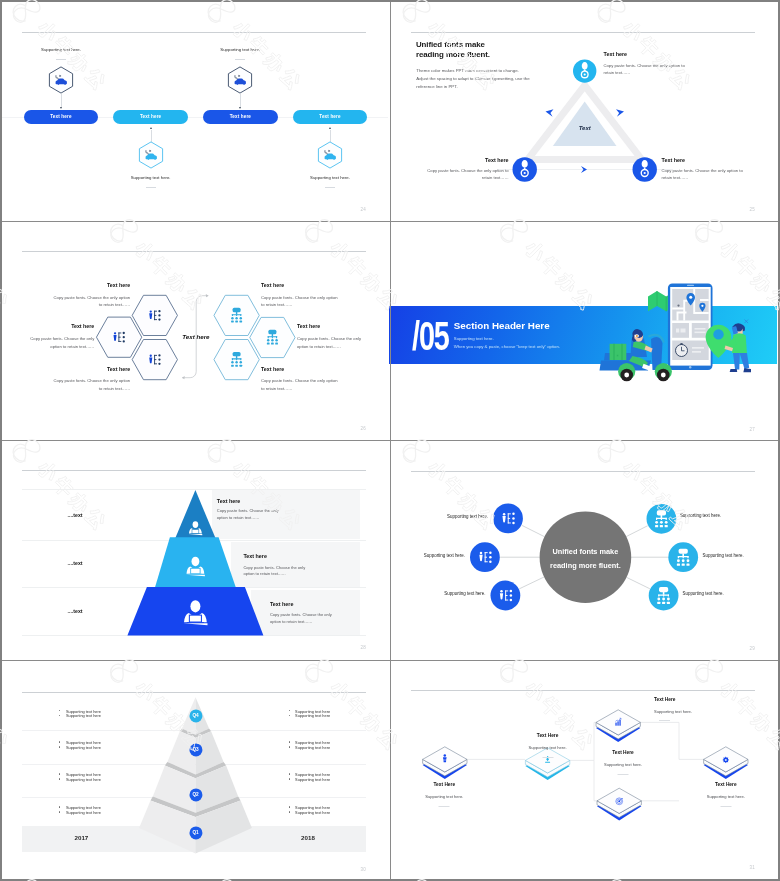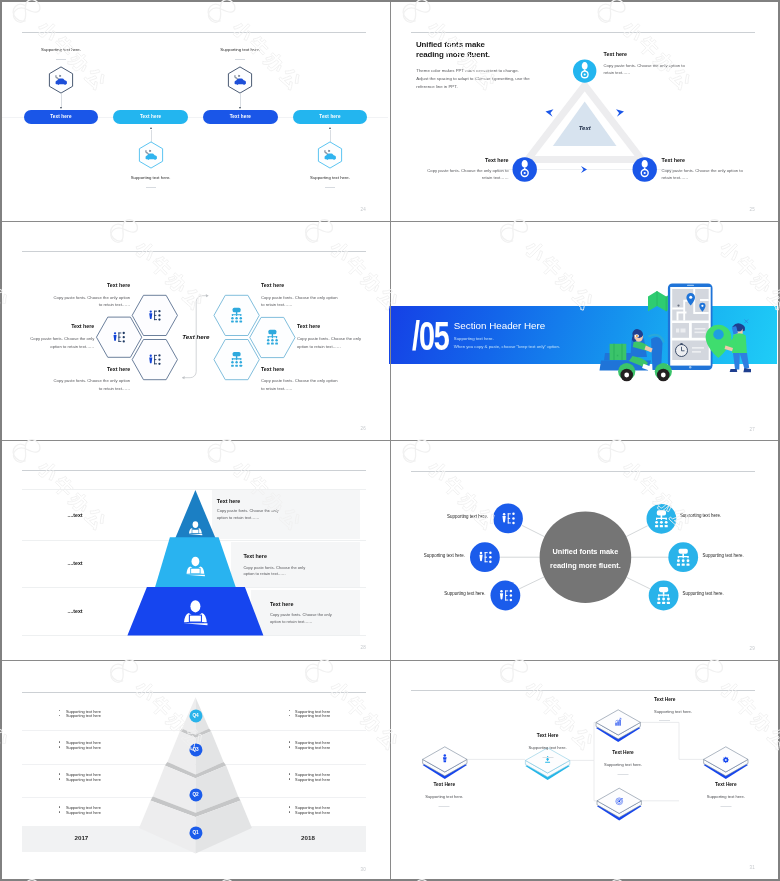--- a/index.html
+++ b/index.html
@@ -26,21 +26,21 @@
   .s2p{position:absolute;font-size:4.35px;color:#58595d;white-space:nowrap;}
   .s2t{position:absolute;font-size:5.4px;font-weight:bold;color:#111;white-space:nowrap;}
   .s2d{position:absolute;font-size:4.2px;color:#58595d;white-space:nowrap;}
   .s2center{position:absolute;font-size:6px;font-style:italic;font-weight:bold;color:#1b2a45;}
 
   .s3t{position:absolute;font-size:5.3px;font-weight:bold;color:#111;white-space:nowrap;}
   .s3d{position:absolute;font-size:4.2px;color:#58595d;white-space:nowrap;}
   .s3c{position:absolute;font-size:6.2px;font-style:italic;font-weight:bold;color:#111;}
 
   .s4num{position:absolute;font-size:40px;line-height:1;font-weight:bold;color:#fff;letter-spacing:-1.5px;transform-origin:left top;transform:scaleX(0.72);}
-  .s4title{position:absolute;font-size:9.8px;font-weight:normal;color:#fff;letter-spacing:0;text-align:center;}
+  .s4title{position:absolute;font-size:9.8px;font-weight:bold;color:#fff;letter-spacing:0;text-align:center;}
   .s4sub{position:absolute;font-size:4.3px;color:#bfe0fa;white-space:nowrap;}
 
   .s5lab{position:absolute;font-size:5.2px;font-weight:bold;color:#1a1a1a;}
   .s5t{position:absolute;font-size:5.4px;font-weight:bold;color:#111;}
   .s5d{position:absolute;font-size:4.05px;color:#58595d;white-space:nowrap;}
   .s5row{position:absolute;left:22px;width:344px;height:1px;background:#eef0f1;}
 
   .s6lab{position:absolute;font-size:4.45px;color:#222;white-space:nowrap;}
   .s6c{position:absolute;font-size:7.35px;font-weight:bold;color:#fff;white-space:nowrap;}
 

